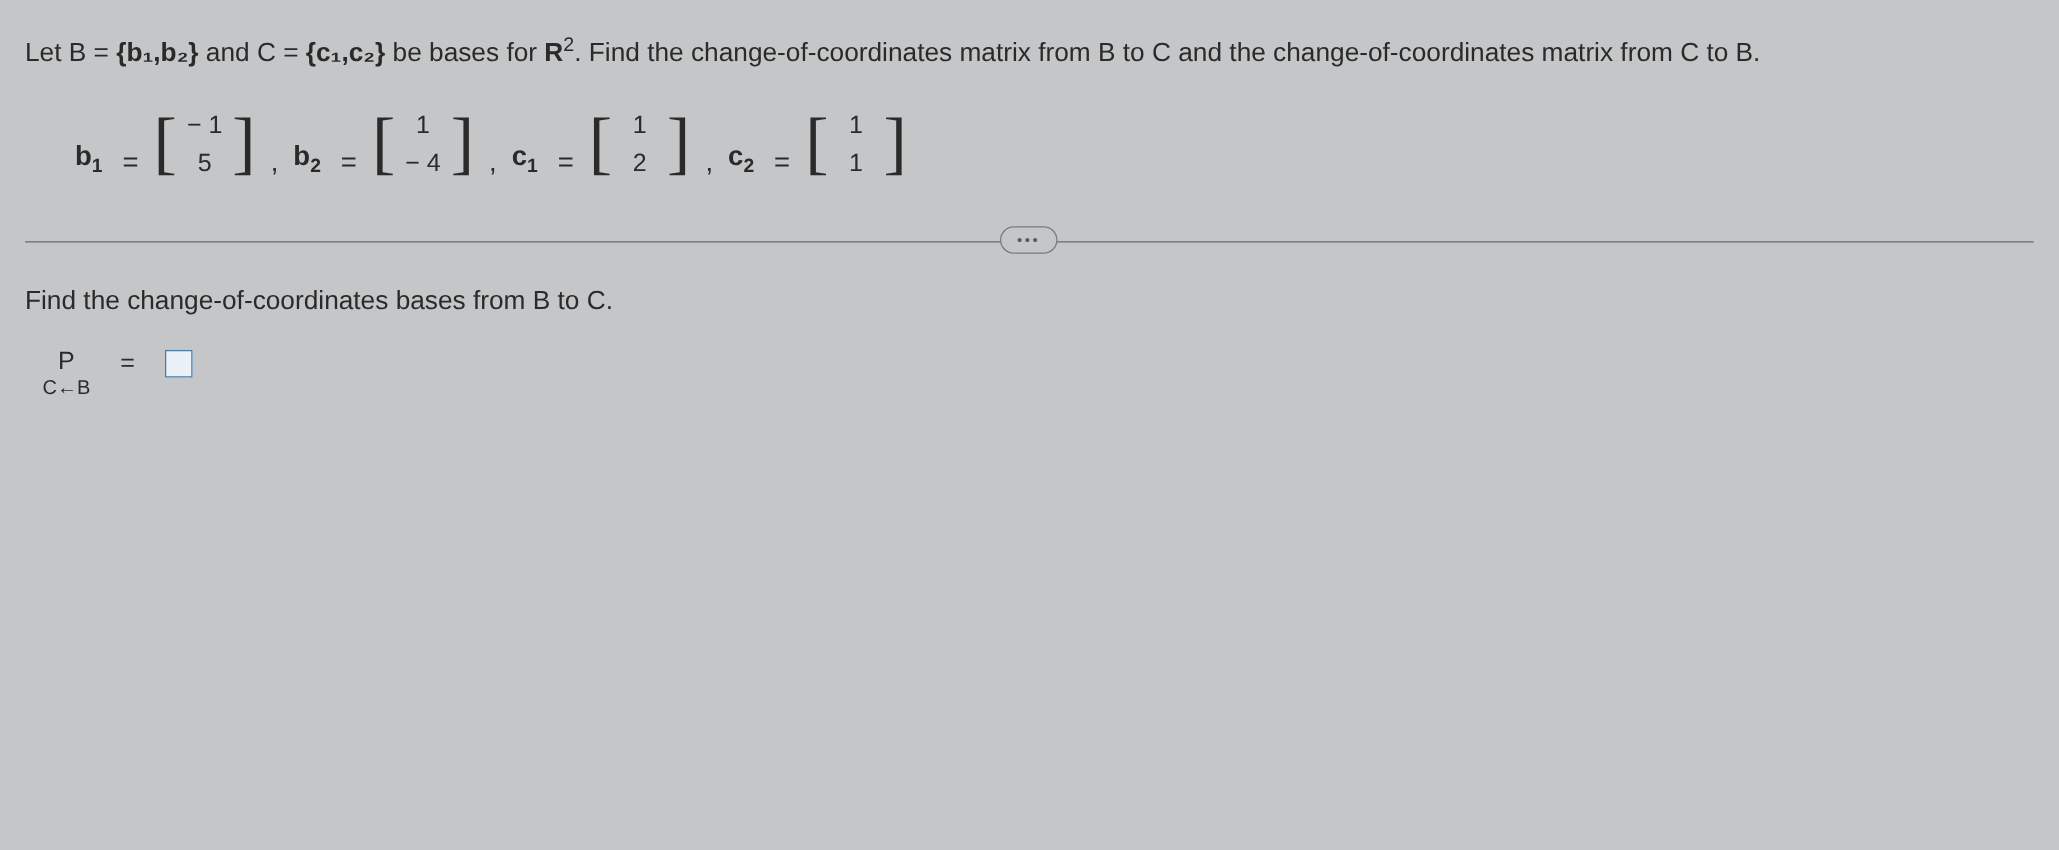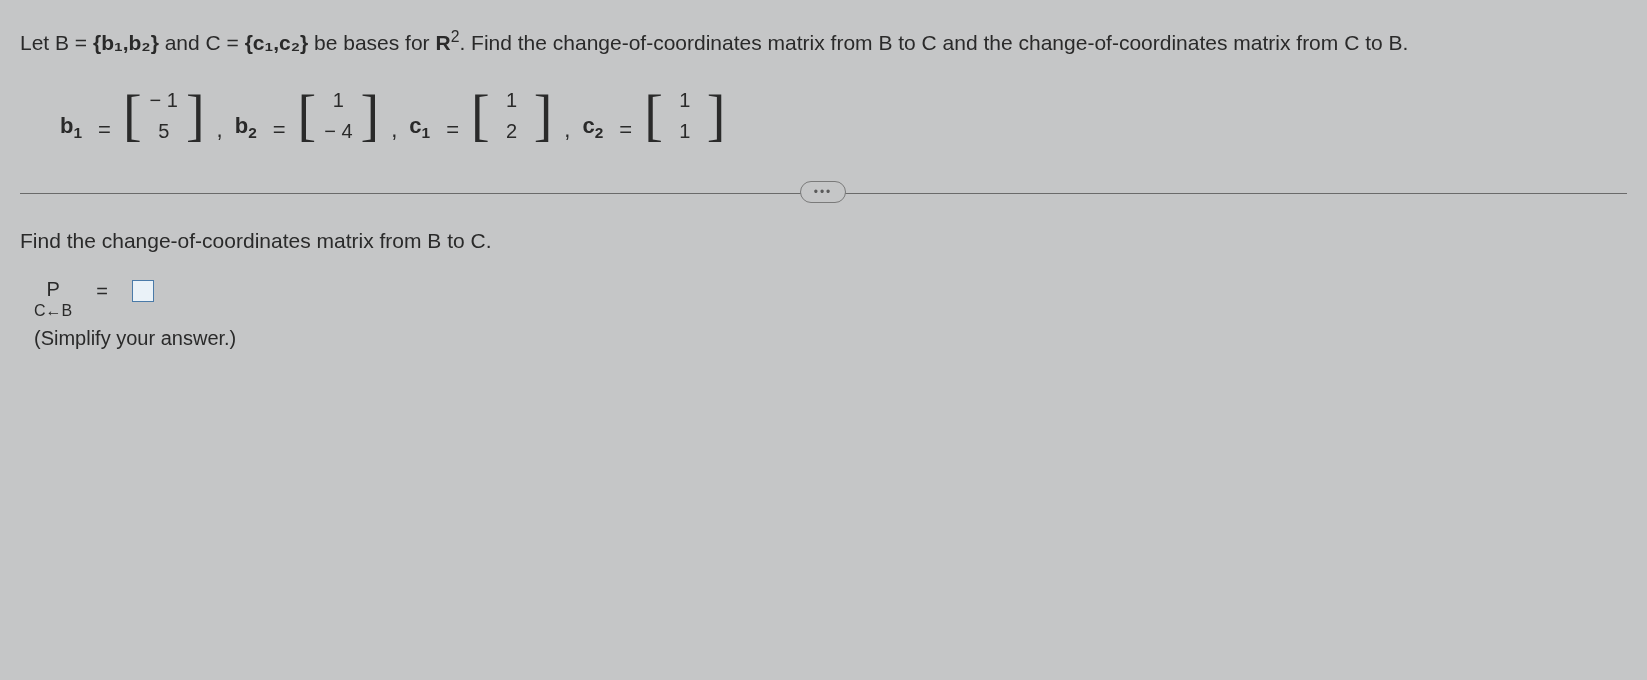--- a/index.html
+++ b/index.html
@@ -204,25 +204,24 @@
   </span>
 </div>
 
 <div class="divider-section">
   <hr class="hr-line">
   <div class="dots-pill">
     <span class="dots-inner">•••</span>
   </div>
 </div>
 
-<div class="question-text">Find the change-of-coordinates matrix from B to C.</div>
+<div class="question-text">Find the change-of-coordinates bases from B to C.</div>
 
 <div class="answer-section">
   <div class="answer-row">
     <div class="p-sub">
       <span>P</span>
       <span class="pcb">C←B</span>
     </div>
     <span class="equal-ans">=</span>
     <span class="answer-box"></span>
   </div>
-  <div class="simplify">(Simplify your answer.)</div>
 </div>
 
 </body></html>

